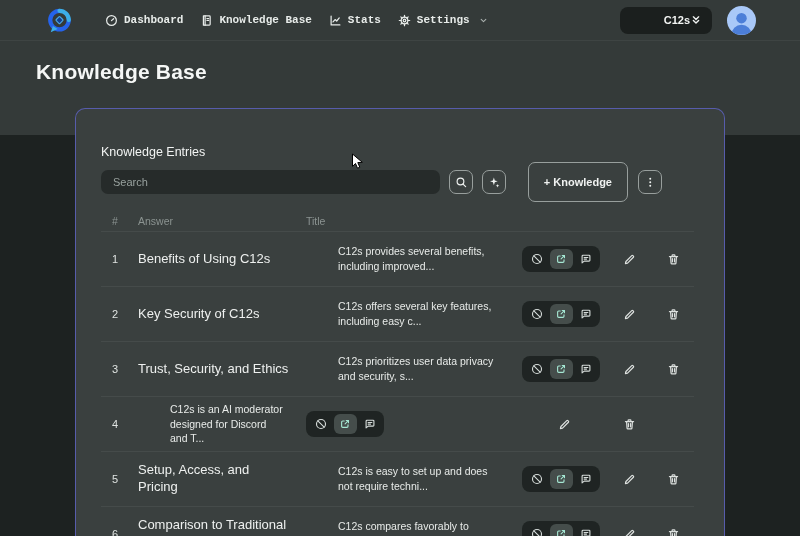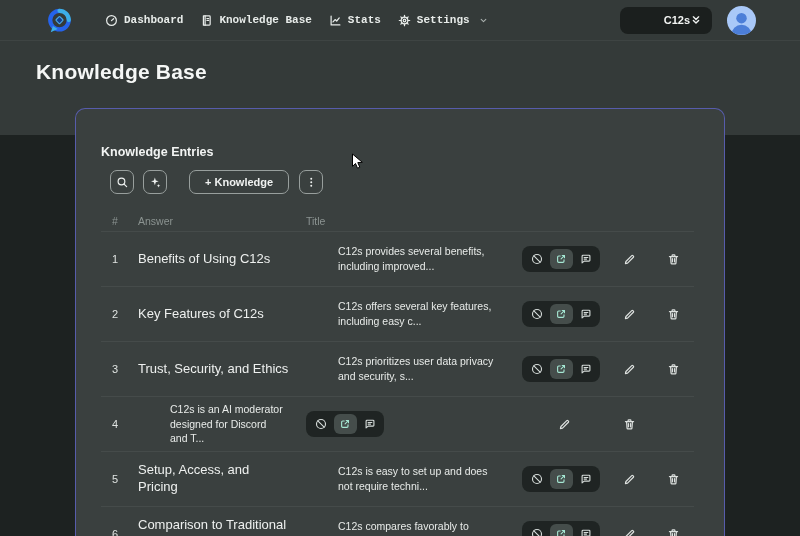--- a/index.html
+++ b/index.html
@@ -49,38 +49,38 @@
   }
 
   
   .card{
     position:absolute;left:75px;top:108px;width:650px;height:480px;
     background:#3a403f;
     border:1px solid var(--accent-border,rgba(100,104,220,0.7));
     border-radius:10px;box-sizing:border-box;z-index:2;
     padding:36px 30px 0 25px;
   }
-  .panel-heading{font-size:12.5px;font-weight:700;color:#f2f4f3;height:15px;line-height:15px;}
+  .panel-heading{font-size:12.5px;font-weight:400;color:#f2f4f3;height:15px;line-height:15px;}
 
   .toolbar{display:flex;align-items:center;height:24px;margin-top:10px;margin-right:32px;}
   .search-input{
     flex:1;height:24px;background:#262b2a;border:none;border-radius:7px;
     color:#cdd3d1;padding:0 12px;font-size:11px;outline:none;box-sizing:border-box;
     font-family:inherit;min-width:0;
   }
   .search-input::placeholder{color:#98a19e;}
   .icon-btn{
     width:24px;height:24px;margin-left:9px;flex:none;
     background:transparent;border:1px solid #989f9d;border-radius:7px;
     color:#eef1f0;display:flex;align-items:center;justify-content:center;
     padding:0;cursor:pointer;
   }
   .icon-btn svg{width:12.5px;height:12.5px;}
   .add-btn{
-    height:24px;margin-left:22px;flex:none;
+    height:40px;margin-left:22px;flex:none;
     background:transparent;border:1px solid #989f9d;border-radius:7px;
     color:#f0f2f1;font-size:11px;font-weight:700;font-family:inherit;
     padding:0 15px;cursor:pointer;
   }
   .kebab{margin-left:10px;}
 
   
   .thead,.trow{
     display:grid;
     grid-template-columns:26px 168px 1fr 84px 46px 42px;
@@ -190,20 +190,21 @@
         <circle cx="8" cy="5.6" r="2.9" fill="currentColor"></circle>
         <path d="M2.4 14.8a5.6 5.6 0 0 1 11.2 0z" fill="currentColor"></path>
       </svg>
     </div>
   </div>
 
   <div class="card">
     <div class="panel-heading">Knowledge Entries</div>
 
     <div class="toolbar">
+      <input class="search-input" type="text" placeholder="Search" style="">
       <button class="icon-btn">
         <svg viewBox="0 0 16 16">
           <g fill="none" stroke="currentColor" stroke-width="1.5" stroke-linecap="round">
             <circle cx="7" cy="7" r="4.3"></circle>
               <path d="M10.3 10.3l3.3 3.3"></path>
           </g>
         </svg>
       </button>
       <button class="icon-btn">
         <svg viewBox="0 0 16 16">
@@ -281,21 +282,21 @@
                   <path d="M6.3 4.4V3.2a.8.8 0 0 1 .8-.8h1.8a.8.8 0 0 1 .8.8v1.2"></path>
                   <path d="M4.4 4.4l.6 8.1a1 1 0 0 0 1 .9h4a1 1 0 0 0 1-.9l.6-8.1"></path>
                   <path d="M6.7 6.9v3.9M9.3 6.9v3.9"></path>
                 </g>
               </svg>
             </button>
           </div>
         </div>
         <div class="trow">
           <div class="c-num">2</div>
-          <div class="c-title">Key Features of C12s</div>
+          <div class="c-title">Key Security of C12s</div>
           <div class="c-answer">C12s offers several key features, including easy c...</div>
           <div class="c-pill">
             <div class="pill">
               <button class="seg">
                 <svg class="ic" viewBox="0 0 16 16">
                   <g fill="none" stroke="currentColor" stroke-width="1.5" stroke-linecap="round" stroke-linejoin="round">
                     <circle cx="8" cy="8" r="6"></circle>
                     <path d="M3.8 3.8l8.4 8.4"></path>
                   </g>
                 </svg>

